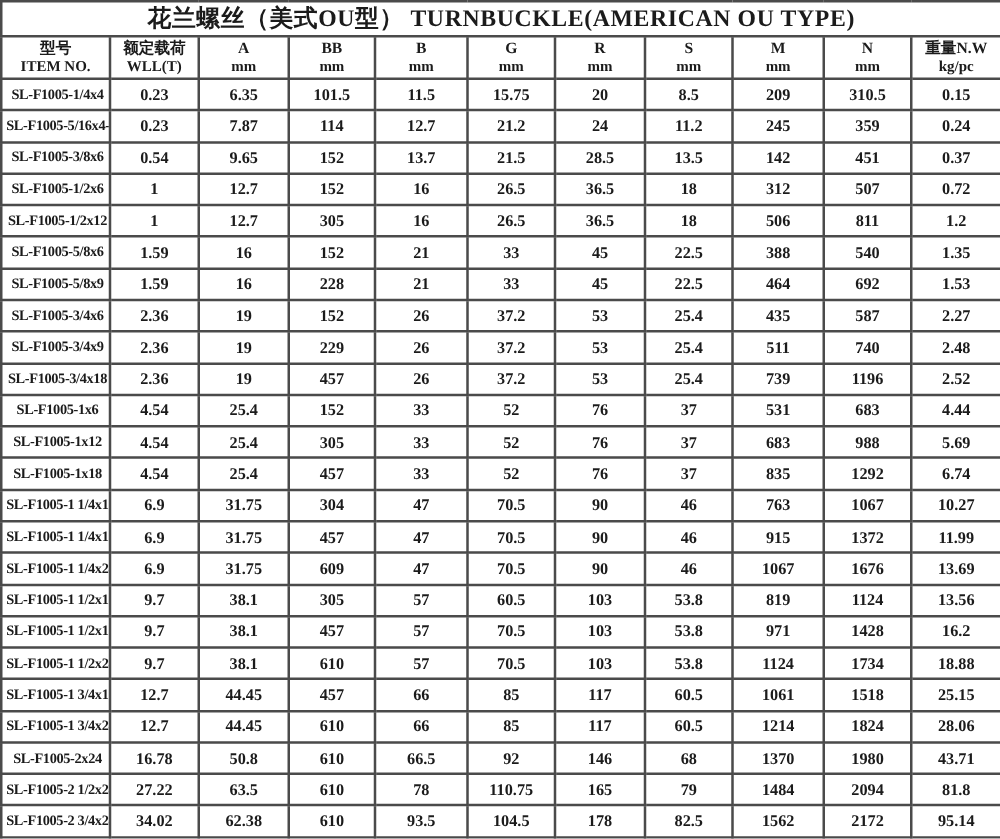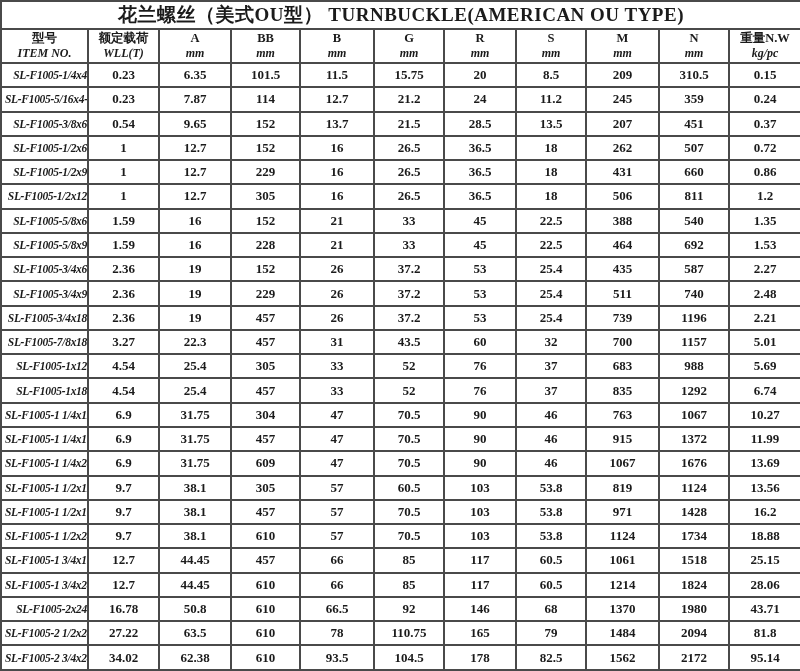--- a/index.html
+++ b/index.html
@@ -50,34 +50,32 @@
     line-height:1.2;
     border-radius:15px;
   }
   .h-top{
     font-size:12.5px;
     white-space:nowrap;
   }
   .h-bottom{
     font-size:12px;
     white-space:nowrap;
-    font-style:italic;
   }
   tbody td{
     font-size:13px;
     font-weight:bold;
     text-align:center;
     white-space:nowrap;
   }
   tbody td.item-col{
-    text-align:right;
+    text-align:center;
     padding-left:3px;
     font-size:11.5px;
     letter-spacing:-0.3px;
-    font-style:italic;
   }
 </style>
 </head>
 <body>
 
 <div class="sheet">
   <table class="spec">
     <colgroup>
       <col style="width:87px">
         <col style="width:71px">
@@ -171,49 +169,36 @@
         </tr>
         <tr>
           <td class="item-col">SL-F1005-3/8x6</td>
           <td>0.54</td>
           <td>9.65</td>
           <td>152</td>
           <td>13.7</td>
           <td>21.5</td>
           <td>28.5</td>
           <td>13.5</td>
-          <td>207</td>
+          <td>142</td>
           <td>451</td>
           <td>0.37</td>
         </tr>
         <tr>
           <td class="item-col">SL-F1005-1/2x6</td>
           <td>1</td>
           <td>12.7</td>
           <td>152</td>
           <td>16</td>
           <td>26.5</td>
           <td>36.5</td>
           <td>18</td>
-          <td>262</td>
+          <td>312</td>
           <td>507</td>
           <td>0.72</td>
-        </tr>
-        <tr>
-          <td class="item-col">SL-F1005-1/2x9</td>
-          <td>1</td>
-          <td>12.7</td>
-          <td>229</td>
-          <td>16</td>
-          <td>26.5</td>
-          <td>36.5</td>
-          <td>18</td>
-          <td>431</td>
-          <td>660</td>
-          <td>0.86</td>
         </tr>
         <tr>
           <td class="item-col">SL-F1005-1/2x12</td>
           <td>1</td>
           <td>12.7</td>
           <td>305</td>
           <td>16</td>
           <td>26.5</td>
           <td>36.5</td>
           <td>18</td>
@@ -277,34 +262,34 @@
           <td class="item-col">SL-F1005-3/4x18</td>
           <td>2.36</td>
           <td>19</td>
           <td>457</td>
           <td>26</td>
           <td>37.2</td>
           <td>53</td>
           <td>25.4</td>
           <td>739</td>
           <td>1196</td>
-          <td>2.21</td>
-        </tr>
-        <tr>
-          <td class="item-col">SL-F1005-7/8x18</td>
-          <td>3.27</td>
-          <td>22.3</td>
-          <td>457</td>
-          <td>31</td>
-          <td>43.5</td>
-          <td>60</td>
-          <td>32</td>
-          <td>700</td>
-          <td>1157</td>
-          <td>5.01</td>
+          <td>2.52</td>
+        </tr>
+        <tr>
+          <td class="item-col">SL-F1005-1x6</td>
+          <td>4.54</td>
+          <td>25.4</td>
+          <td>152</td>
+          <td>33</td>
+          <td>52</td>
+          <td>76</td>
+          <td>37</td>
+          <td>531</td>
+          <td>683</td>
+          <td>4.44</td>
         </tr>
         <tr>
           <td class="item-col">SL-F1005-1x12</td>
           <td>4.54</td>
           <td>25.4</td>
           <td>305</td>
           <td>33</td>
           <td>52</td>
           <td>76</td>
           <td>37</td>

